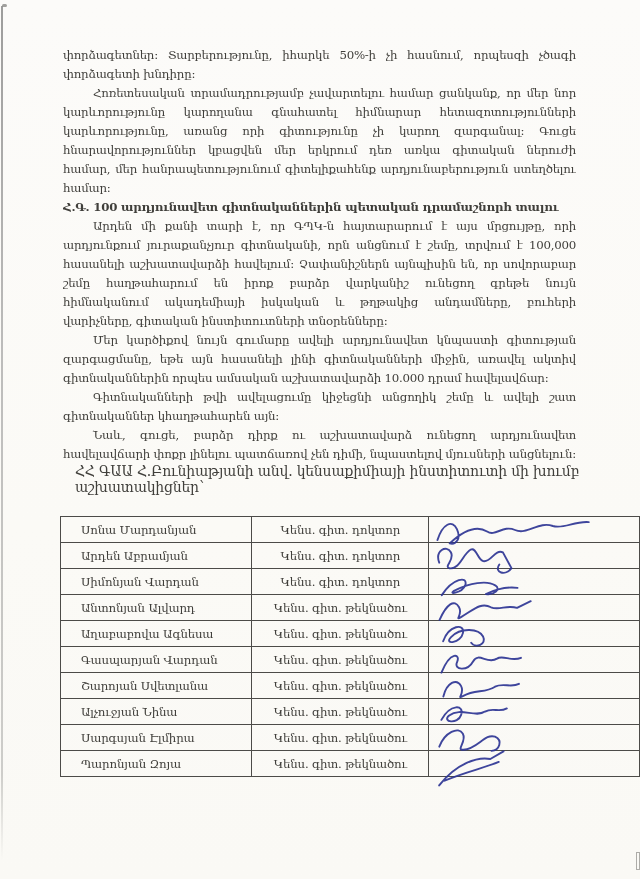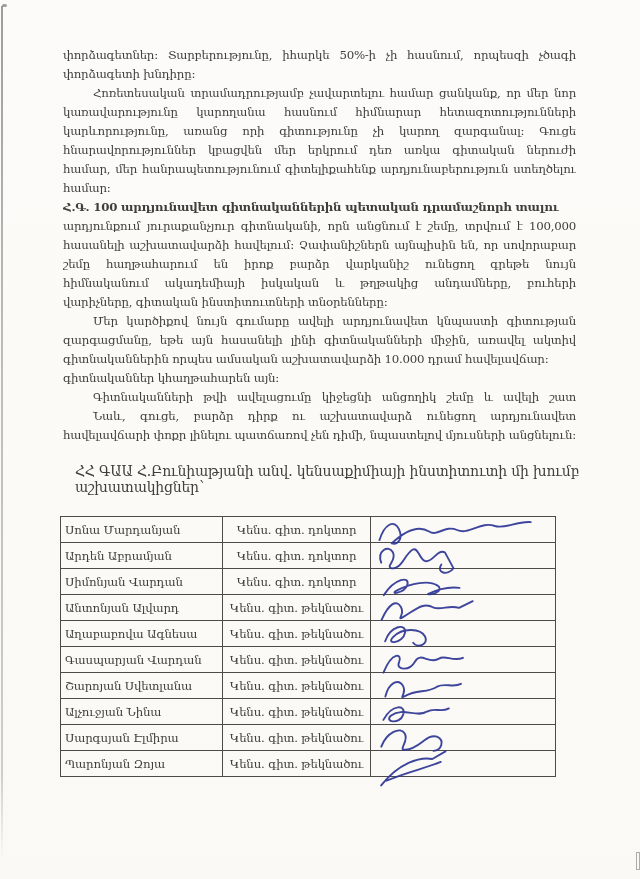--- a/index.html
+++ b/index.html
@@ -45,21 +45,21 @@
     position:absolute;left:75px;top:463px;width:520px;
     font-size:14px;letter-spacing:-0.2px;
   }
   .sig-table{
     position:absolute;left:60px;top:516px;
     border-collapse:collapse;table-layout:fixed;
   }
   .sig-table td{
     border:1px solid #4c4b48;
     font-size:11.8px;letter-spacing:-0.2px;
-    height:23px;padding:1px 4px;vertical-align:middle;
+    height:23px;padding:1px 20px;vertical-align:middle;
     position:relative;overflow:visible;
   }
   .sig-table td.col-name{width:153px;}
   .sig-table td.col-degree{width:139px;text-align:center;}
   .sig-table td.col-sign{width:176px;}
   .sig-svg{
     position:absolute;left:4px;top:-3px;overflow:visible;
     pointer-events:none;
   }
   .sig-svg path{
@@ -75,44 +75,45 @@
 <div class="scan-speck-topleft"></div>
 <div class="scan-notch-bottomright"></div>
 
 <div class="text-block">
     <div class="para">
       <div class="line">փորձագետներ: Տարբերությունը, իհարկե 50%-ի չի հասնում, որպեսզի չծագի երրորդ</div>
       <div class="line last">փորձագետի խնդիրը:</div>
     </div>
     <div class="para">
       <div class="line indent">Հոռետեսական տրամադրությամբ չավարտելու համար ցանկանք, որ մեր նոր</div>
-      <div class="line">կառավարությունը կարողանա հասնում հիմնարար հետազոտությունների</div>
+      <div class="line">կարևորությունը կարողանա գնահատել հիմնարար հետազոտությունների</div>
       <div class="line">կարևորությունը, առանց որի գիտությունը չի կարող զարգանալ: Գուցե</div>
       <div class="line">հնարավորություններ կբացվեն մեր երկրում դեռ առկա գիտական ներուժի օգտագործման</div>
       <div class="line">համար, մեր հանրապետությունում գիտելիքահենք արդյունաբերություն ստեղծելու</div>
       <div class="line last">համար:</div>
     </div>
     <div class="para heading">
       <div class="line last">Հ.Գ. 100 արդյունավետ գիտնականներին պետական դրամաշնորհ տալու մասին:</div>
     </div>
     <div class="para">
+      <div class="line indent">Արդեն մի քանի տարի է, որ ԳՊԿ-ն հայտարարում է այս մրցույթը, որի</div>
       <div class="line">արդյունքում յուրաքանչյուր գիտնականի, որն անցնում է շեմը, տրվում է 100,000 դրամ</div>
       <div class="line">հասանելի աշխատավարձի հավելում: Չափանիշներն այնպիսին են, որ սովորաբար</div>
       <div class="line">շեմը հաղթահարում են իրոք բարձր վարկանիշ ունեցող գրեթե նույն գիտնականները</div>
       <div class="line">հիմնականում ակադեմիայի իսկական և թղթակից անդամները, բուհերի ամբիոնների</div>
       <div class="line last">վարիչները, գիտական ինստիտուտների տնօրենները:</div>
     </div>
     <div class="para">
       <div class="line indent">Մեր կարծիքով նույն գումարը ավելի արդյունավետ կնպաստի գիտության</div>
       <div class="line">զարգացմանը, եթե այն հասանելի լինի գիտնականների միջին, առավել ակտիվ</div>
       <div class="line last">գիտնականներին որպես ամսական աշխատավարձի 10.000 դրամ հավելավճար:</div>
     </div>
     <div class="para">
+      <div class="line indent">Գիտնականների թվի ավելացումը կիջեցնի անցողիկ շեմը և ավելի շատ</div>
       <div class="line last">գիտնականներ կհաղթահարեն այն:</div>
-      <div class="line indent">Գիտնականների թվի ավելացումը կիջեցնի անցողիկ շեմը և ավելի շատ</div>
     </div>
     <div class="para">
       <div class="line indent">Նաև, գուցե, բարձր դիրք ու աշխատավարձ ունեցող արդյունավետ գիտնականները</div>
       <div class="line last">հավելավճարի փոքր լինելու պատճառով չեն դիմի, նպաստելով մյուսների անցնելուն:</div>
     </div>
   </div>
 
 <div class="table-caption">ՀՀ ԳԱԱ Հ.Բունիաթյանի անվ. կենսաքիմիայի ինստիտուտի մի խումբ աշխատակիցներ՝</div>
 
 <table class="sig-table">

